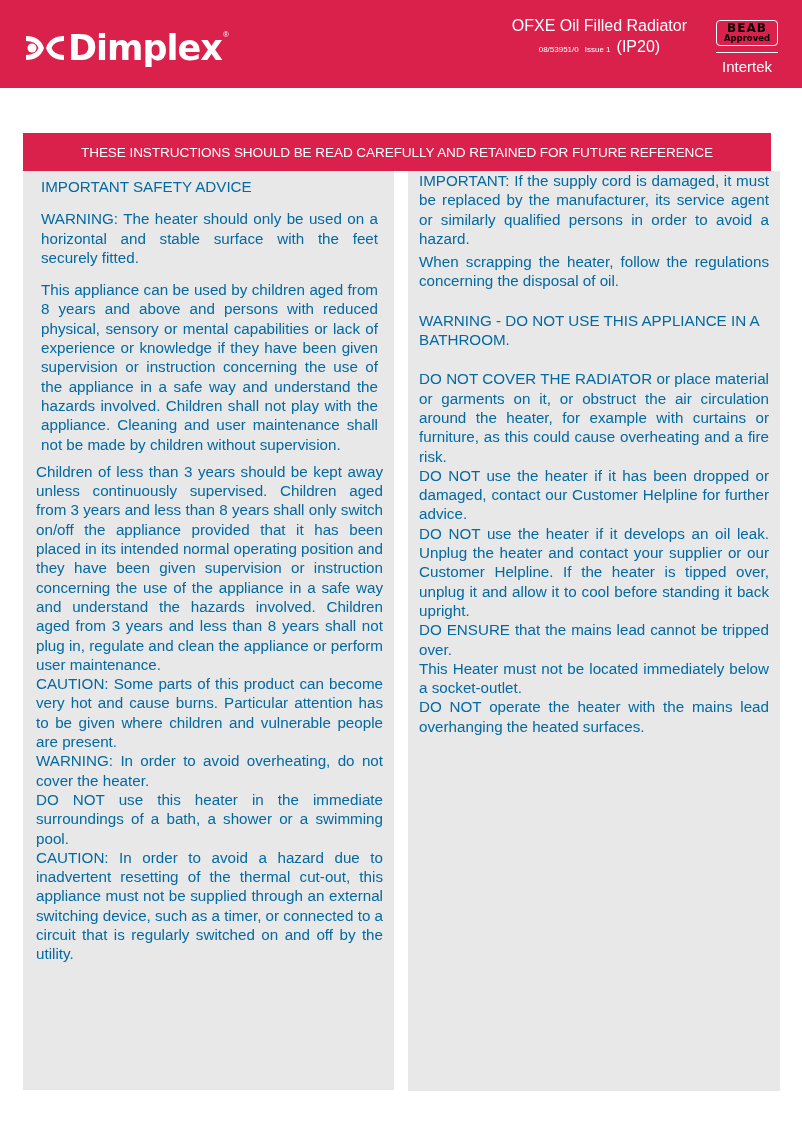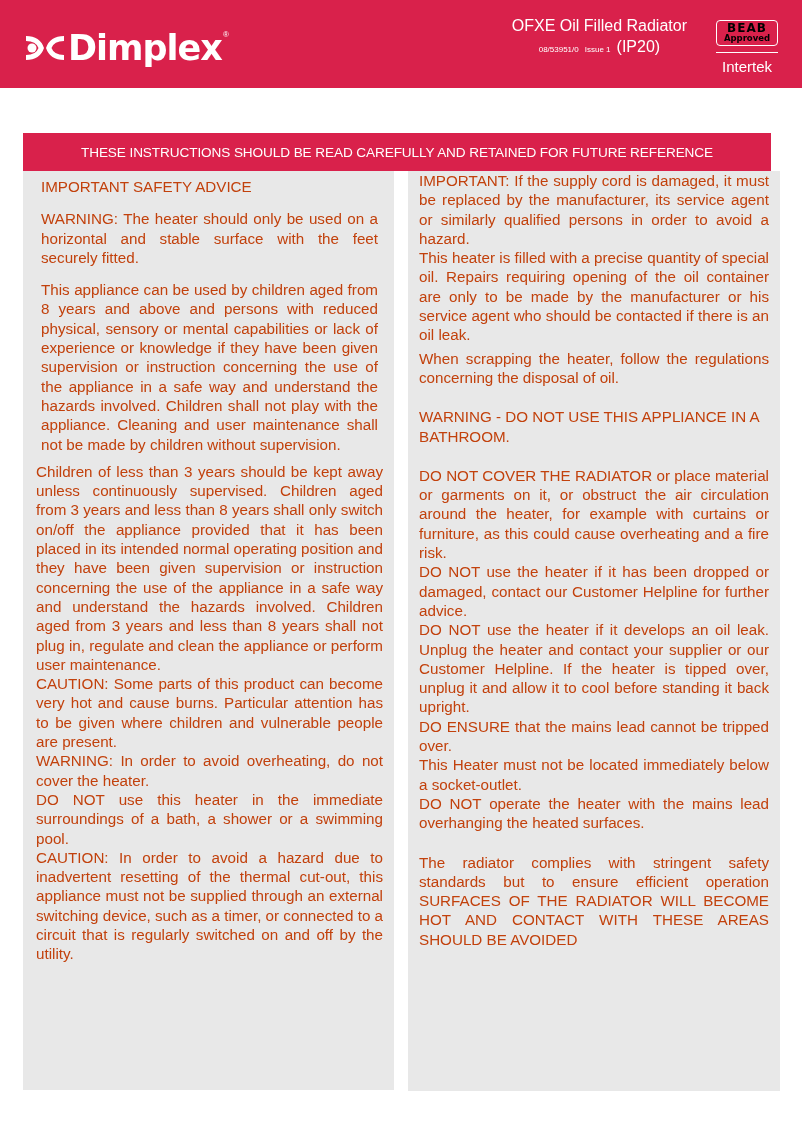--- a/index.html
+++ b/index.html
@@ -45,21 +45,21 @@
 
   .banner {
     position: absolute; left: 23px; top: 133px; width: 748px; height: 38px;
     background: #d9214b; color: #fff; font-size: 13.6px;
     display: flex; align-items: center; justify-content: center; white-space: nowrap;
     letter-spacing: -0.1px;
   }
 
   .col {
     position: absolute; top: 171px; background: #e8e8e8;
-    font-size: 15.2px; line-height: 19.3px; color: #c2410c;
+    font-size: 15.2px; line-height: 19.3px; color: #0369a1;
   }
   .col-left { left: 23px; width: 371px; height: 919px; }
   .col-right { left: 408px; width: 372px; height: 920px; }
 
   .p { text-align: justify; }
   .col-left .inset { padding-left: 18px; padding-right: 16px; }
   .col-left .full { padding-left: 13px; padding-right: 11px; }
   .col-right .p { padding-left: 11px; padding-right: 11px; }
 </style>
 </head>
@@ -103,23 +103,21 @@
   <div class="p inset" style="margin-top:13px;">This appliance can be used by children aged from 8 years and above and persons with reduced physical, sensory or mental capabilities or lack of experience or knowledge if they have been given supervision or instruction concerning the use of the appliance in a safe way and understand the hazards involved. Children shall not play with the appliance. Cleaning and user maintenance shall not be made by children without supervision.</div>
   <div class="p full" style="margin-top:8px;">Children of less than 3 years should be kept away unless continuously supervised. Children aged from 3 years and less than 8 years shall only switch on/off the appliance provided that it has been placed in its intended normal operating position and they have been given supervision or instruction concerning the use of the appliance in a safe way and understand the hazards involved. Children aged from 3 years and less than 8 years shall not plug in, regulate and clean the appliance or perform user maintenance.</div>
   <div class="p full">CAUTION: Some parts of this product can become very hot and cause burns. Particular attention has to be given where children and vulnerable people are present.</div>
   <div class="p full">WARNING: In order to avoid overheating, do not cover the heater.</div>
   <div class="p full">DO NOT use this heater in the immediate surroundings of a bath, a shower or a swimming pool.</div>
   <div class="p full">CAUTION: In order to avoid a hazard due to inadvertent resetting of the thermal cut-out, this appliance must not be supplied through an external switching device, such as a timer, or connected to a circuit that is regularly switched on and off by the utility.</div>
 </div>
 
 <div class="col col-right">
   <div class="p" style="">IMPORTANT: If the supply cord is damaged, it must be replaced by the manufacturer, its service agent or similarly qualified persons in order to avoid a hazard.</div>
-  <div class="p">This heater is filled with a precise quantity of special oil. Repairs requiring opening of the oil container are only to be made by the manufacturer or his service agent who should be contacted if there is an oil leak.</div>
   <div class="p" style="margin-top:4px;">When scrapping the heater, follow the regulations concerning the disposal of oil.</div>
   <div class="p" style="margin-top:20px; text-align:left;">WARNING - DO NOT USE THIS APPLIANCE IN A BATHROOM.</div>
   <div class="p" style="margin-top:20px;">DO NOT COVER THE RADIATOR or place material or garments on it, or obstruct the air circulation around the heater, for example with curtains or furniture, as this could cause overheating and a fire risk.</div>
   <div class="p">DO NOT use the heater if it has been dropped or damaged, contact our Customer Helpline for further advice.</div>
   <div class="p">DO NOT use the heater if it develops an oil leak. Unplug the heater and contact your supplier or our Customer Helpline. If the heater is tipped over, unplug it and allow it to cool before standing it back upright.</div>
   <div class="p">DO ENSURE that the mains lead cannot be tripped over.</div>
   <div class="p">This Heater must not be located immediately below a socket-outlet.</div>
   <div class="p">DO NOT operate the heater with the mains lead overhanging the heated surfaces.</div>
-  <div class="p" style="margin-top:20px;">The radiator complies with stringent safety standards but to ensure efficient operation SURFACES OF THE RADIATOR WILL BECOME HOT AND CONTACT WITH THESE AREAS SHOULD BE AVOIDED</div>
 </div>
 
 </body></html>

